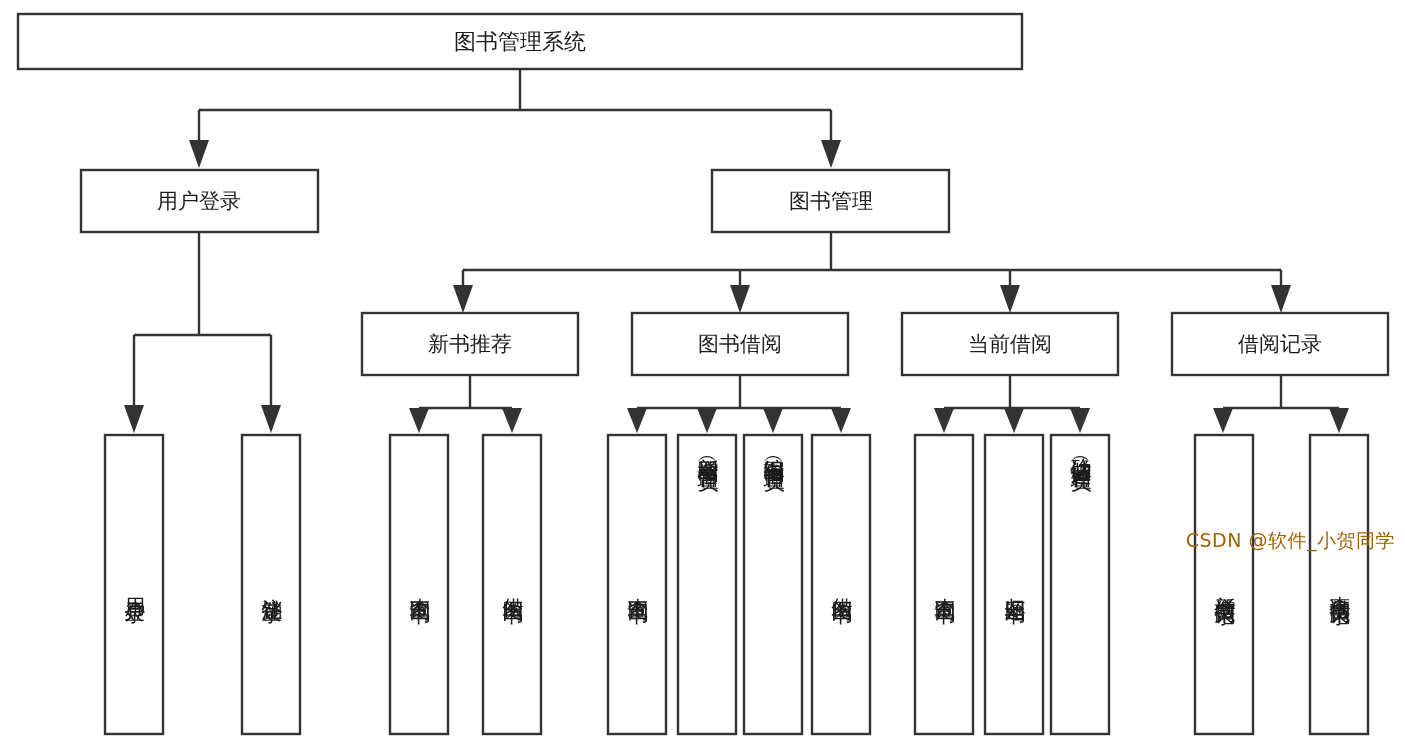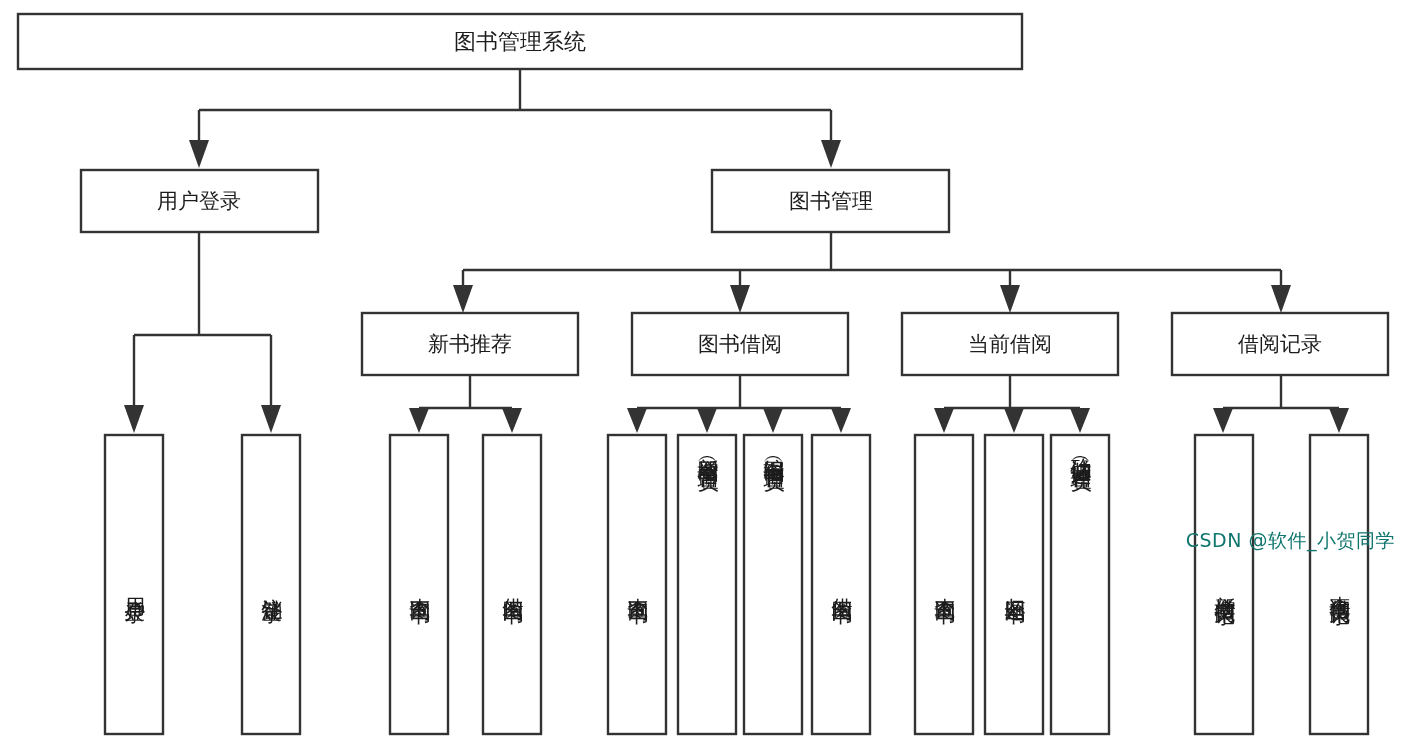--- a/index.html
+++ b/index.html
@@ -75,21 +75,21 @@
   .vlabel-top {
     align-items: flex-start;
     padding-top: 6px;
   }
   .watermark {
     position: absolute;
     right: 10px;
     bottom: 4px;
     font-family: "DejaVu Sans", "Liberation Sans", sans-serif;
     font-size: 19px;
-    color: #0f766e;
+    color: #a16207;
     white-space: nowrap;
     letter-spacing: 0.5px;
   }
 </style>
 </head>
 <body>
 
 <div id="diagram-root">
 
   <svg class="diagram-canvas" viewBox="0 0 1405 747">

